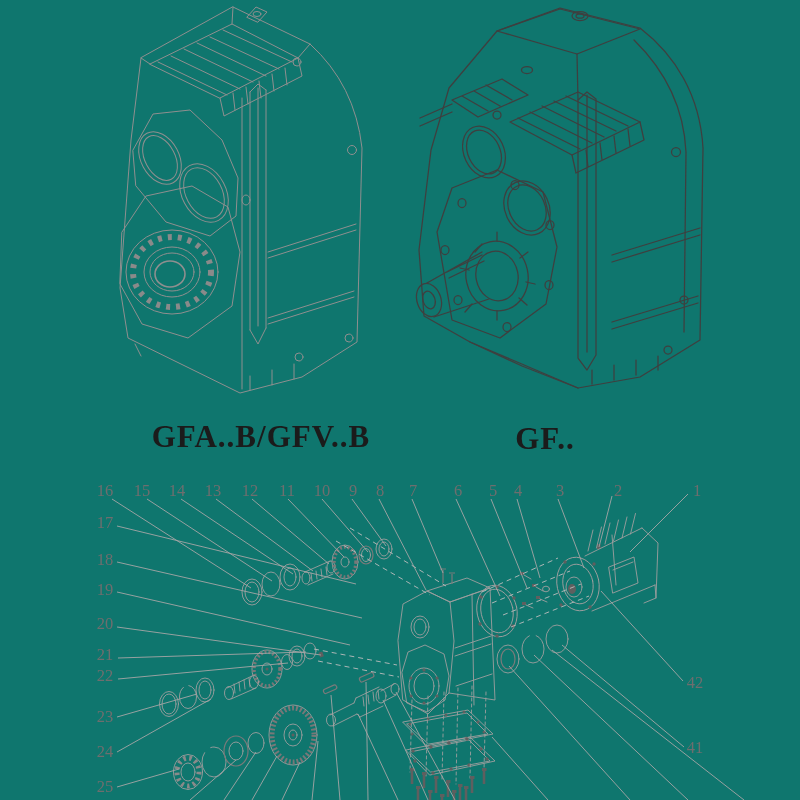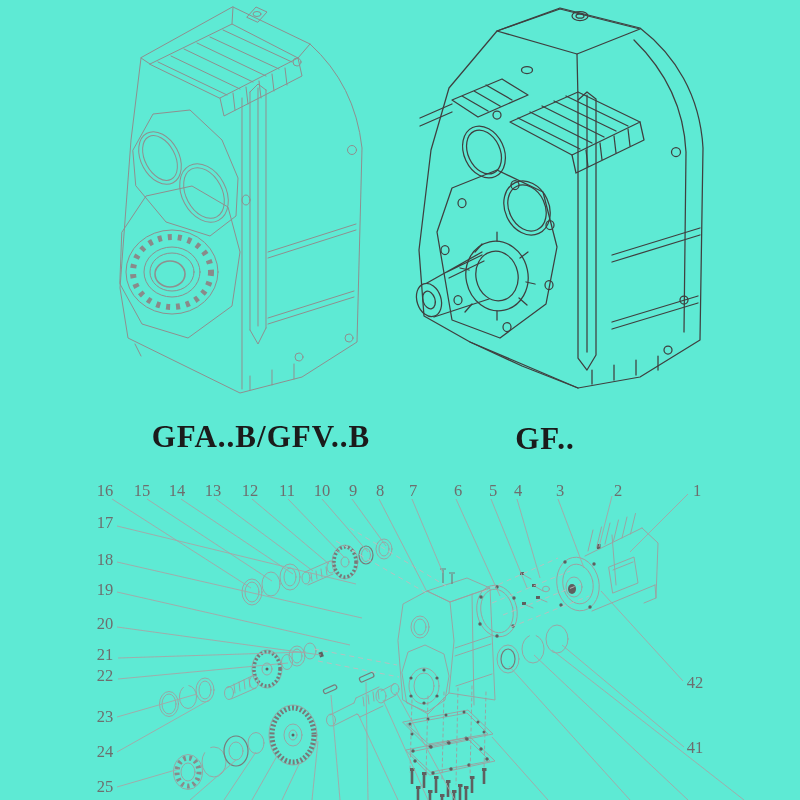--- a/index.html
+++ b/index.html
@@ -1,16 +1,16 @@
 <!DOCTYPE html>
 <html><head>
 <meta charset="utf-8">
 <style>
   html,body{margin:0;padding:0;background:#ffffff;}
-  #stage{position:relative;width:800px;height:800px;background:#5eead4;overflow:hidden;
+  #stage{position:relative;width:800px;height:800px;background:#0f766e;overflow:hidden;
          font-family:"Liberation Serif",serif;}
   svg{display:block;}
   .s1{stroke:#8f8f8f;fill:none;stroke-width:1;stroke-linejoin:round;stroke-linecap:round;}
   .s1b{stroke:#8f8f8f;fill:none;stroke-width:1.6;}
   .s2{stroke:#3f3f3f;fill:none;stroke-width:1.25;stroke-linejoin:round;stroke-linecap:round;}
   .s3{stroke:#9e9e9e;fill:none;stroke-width:0.9;stroke-linejoin:round;stroke-linecap:round;}
   .s3d{stroke:#7a7a7a;fill:none;stroke-width:1.2;}
   .teeth{stroke:#787878;fill:none;}
   .balls{stroke:#8a8a8a;fill:none;}
   .dash{stroke:#bdbdbd;stroke-width:0.9;fill:none;stroke-dasharray:5 4;}

